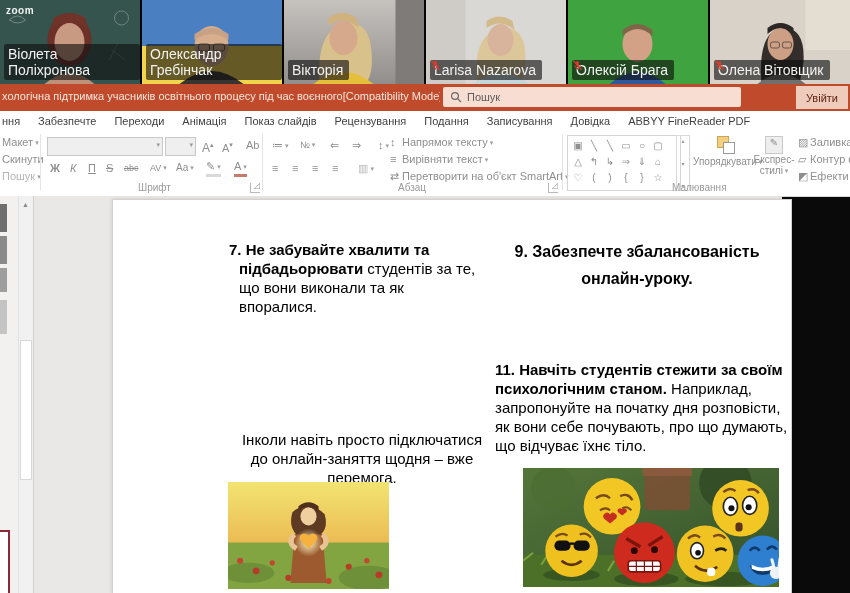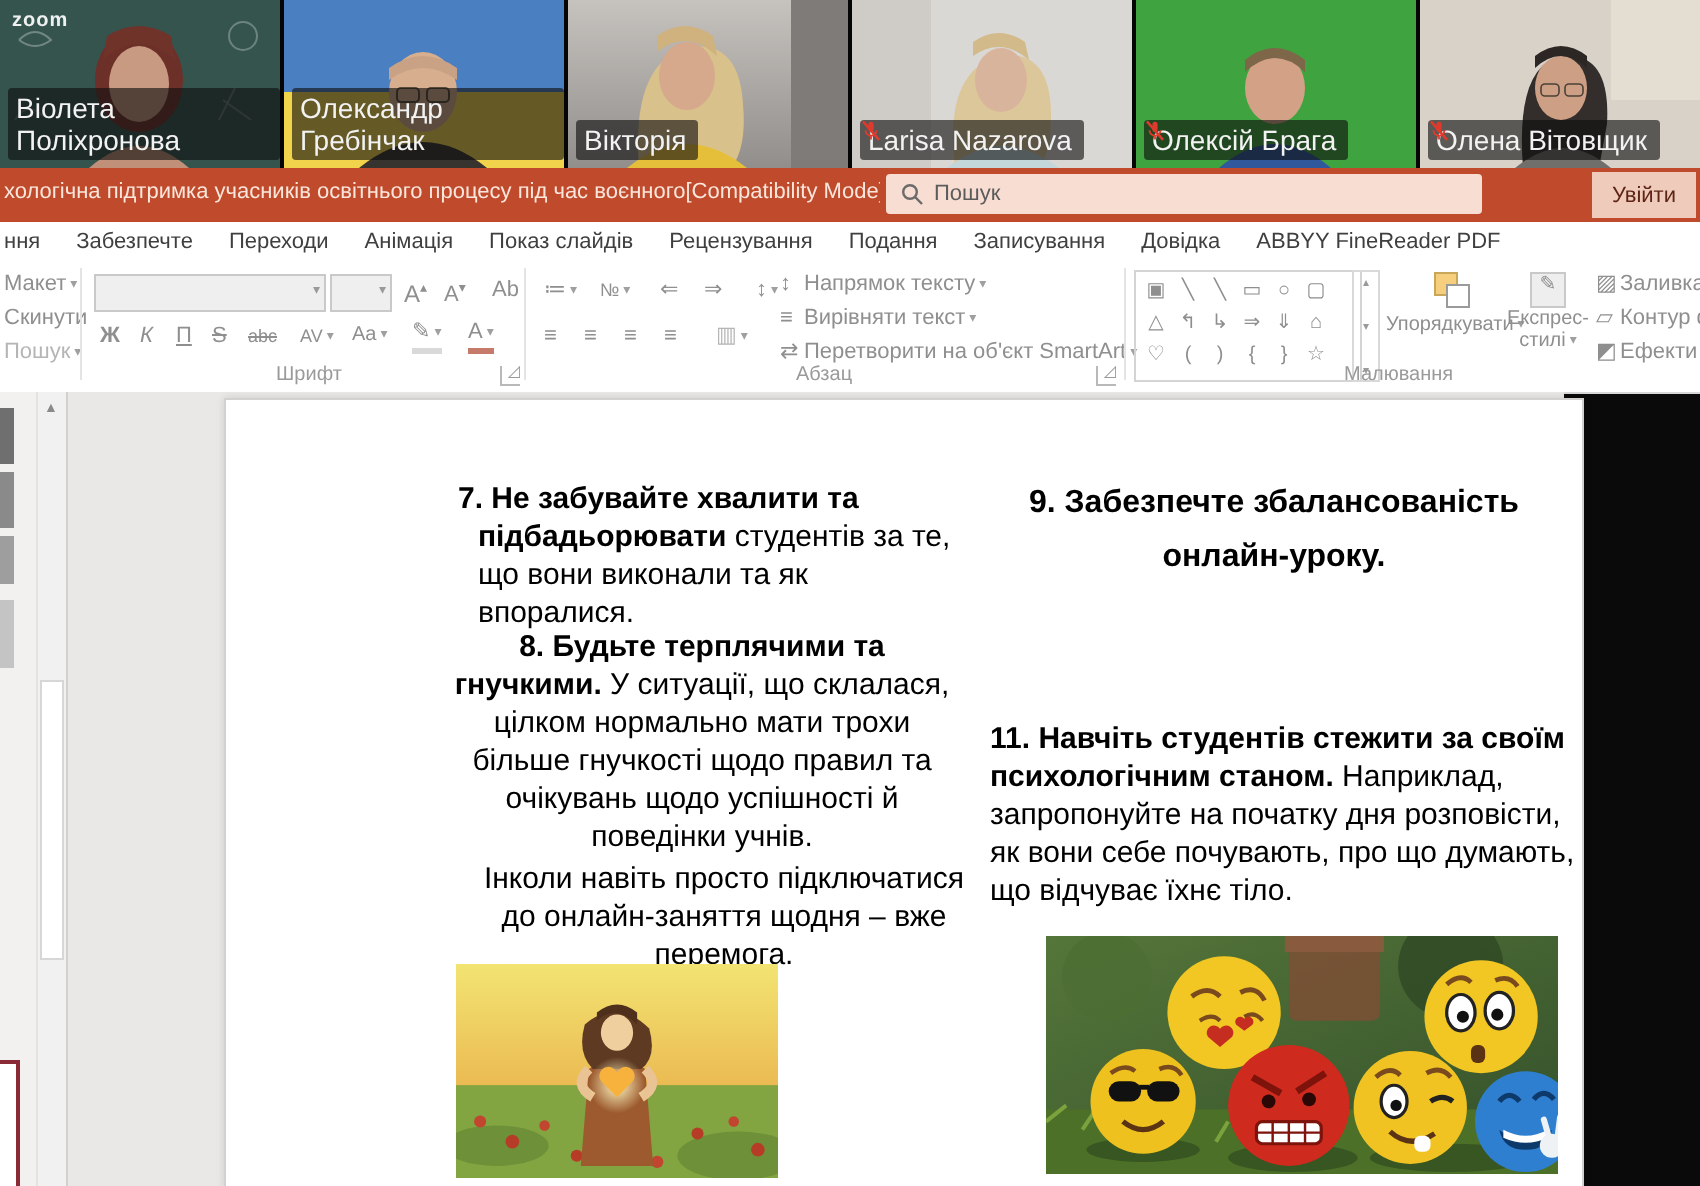--- a/index.html
+++ b/index.html
@@ -331,23 +331,20 @@
         <div id="vsb-thumb"></div>
       </div>
     </div>
 
     <div id="slide">
 
       <div class="stext" id="it7">
         <b>7. Не забувайте хвалити та підбадьорювати</b><span> студентів за те, що вони виконали та як впоралися.</span>
       </div>
 
-      <div class="stext" id="it8">
-        <b>8. Будьте терплячими та гнучкими.</b><span> У ситуації, що склалася, цілком нормально мати трохи більше гнучкості щодо правил та очікувань щодо успішності й поведінки учнів.</span>
-      </div>
 
       <div class="stext" id="itInk">
         <span>Інколи навіть просто підключатися до онлайн-заняття щодня – вже перемога.</span>
       </div>
 
       <div class="stext" id="it9">
         <span>9. Забезпечте збалансованість онлайн-уроку.</span>
       </div>
 
 

